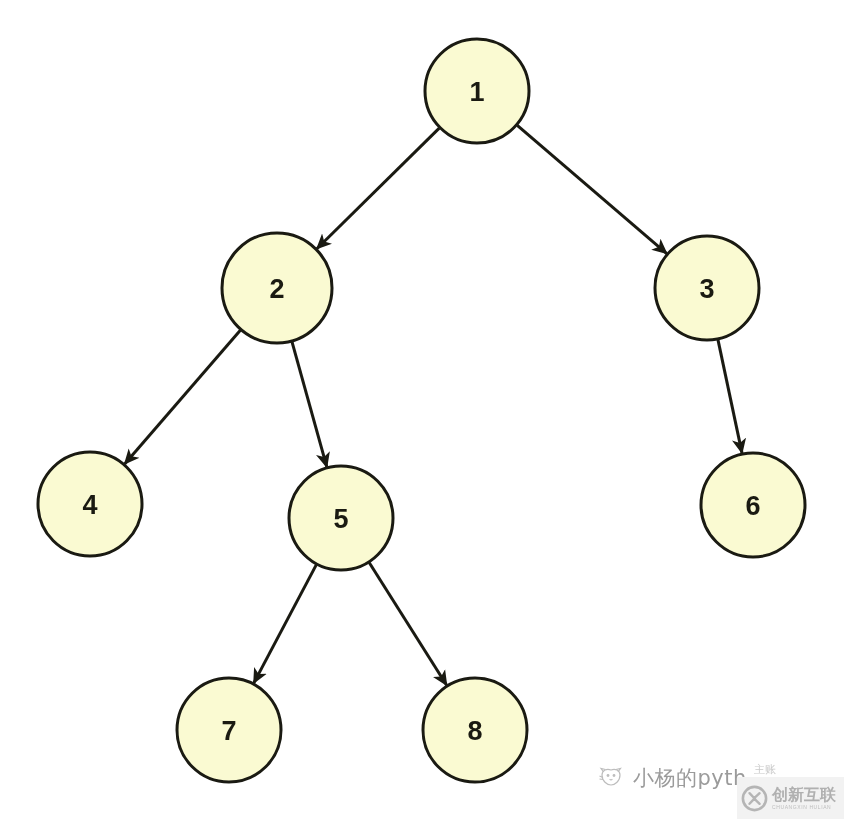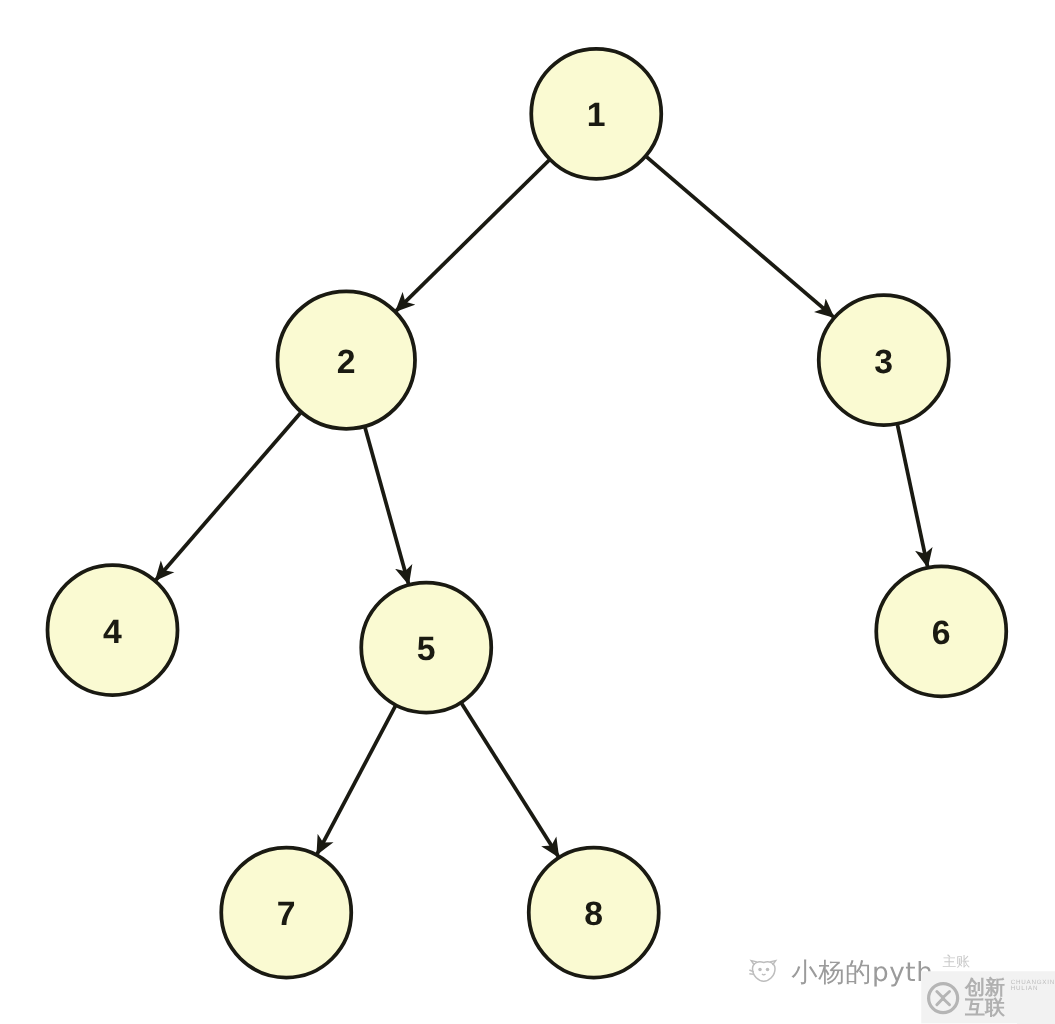--- a/index.html
+++ b/index.html
@@ -79,21 +79,21 @@
     padding-left: 4px;
     box-sizing: border-box;
   }
   #wm-logo-mark {
     flex: 0 0 auto;
     width: 27px;
     height: 27px;
   }
   #wm-logo-texts {
     display: flex;
-    flex-direction: row;
+    flex-direction: column;
     justify-content: center;
     line-height: 1;
   }
   #wm-logo-cn {
     font-family: "DejaVu Sans", sans-serif;
     font-size: 16px;
     font-weight: bold;
     color: #b0b0b0;
     letter-spacing: 0px;
   }

